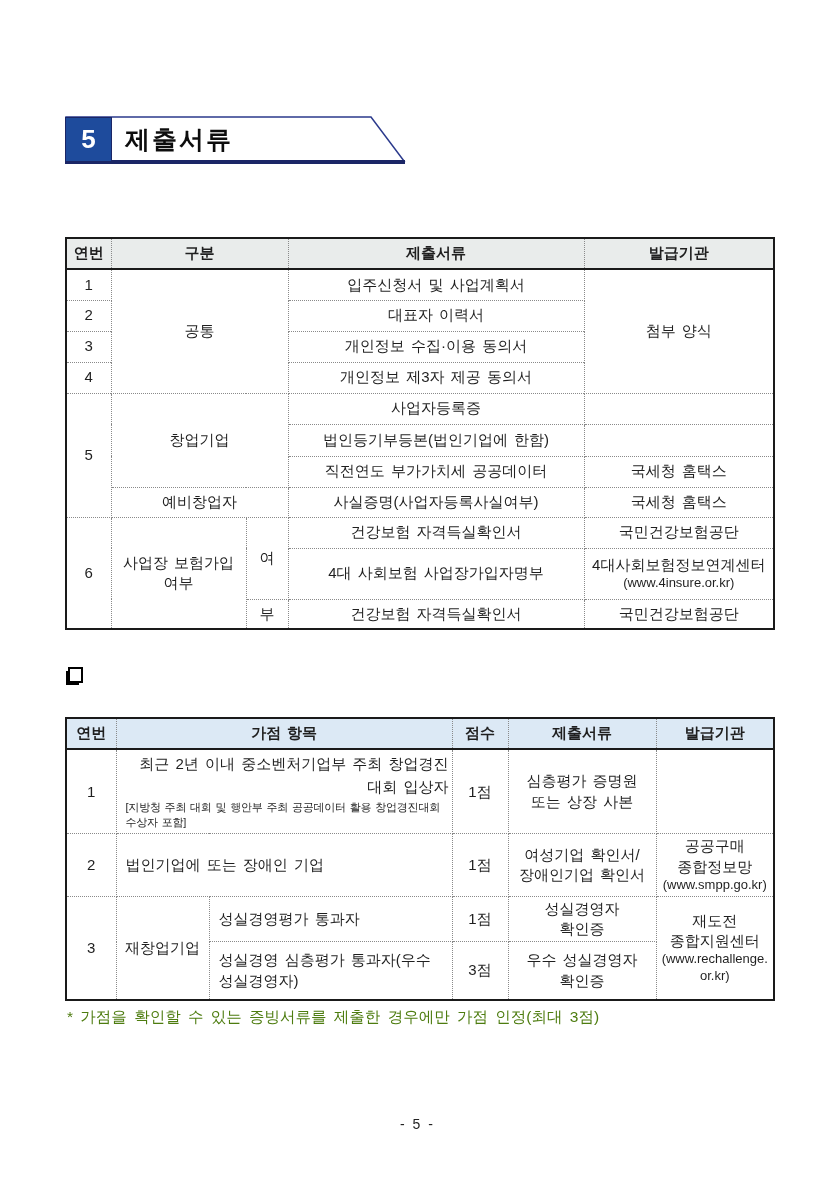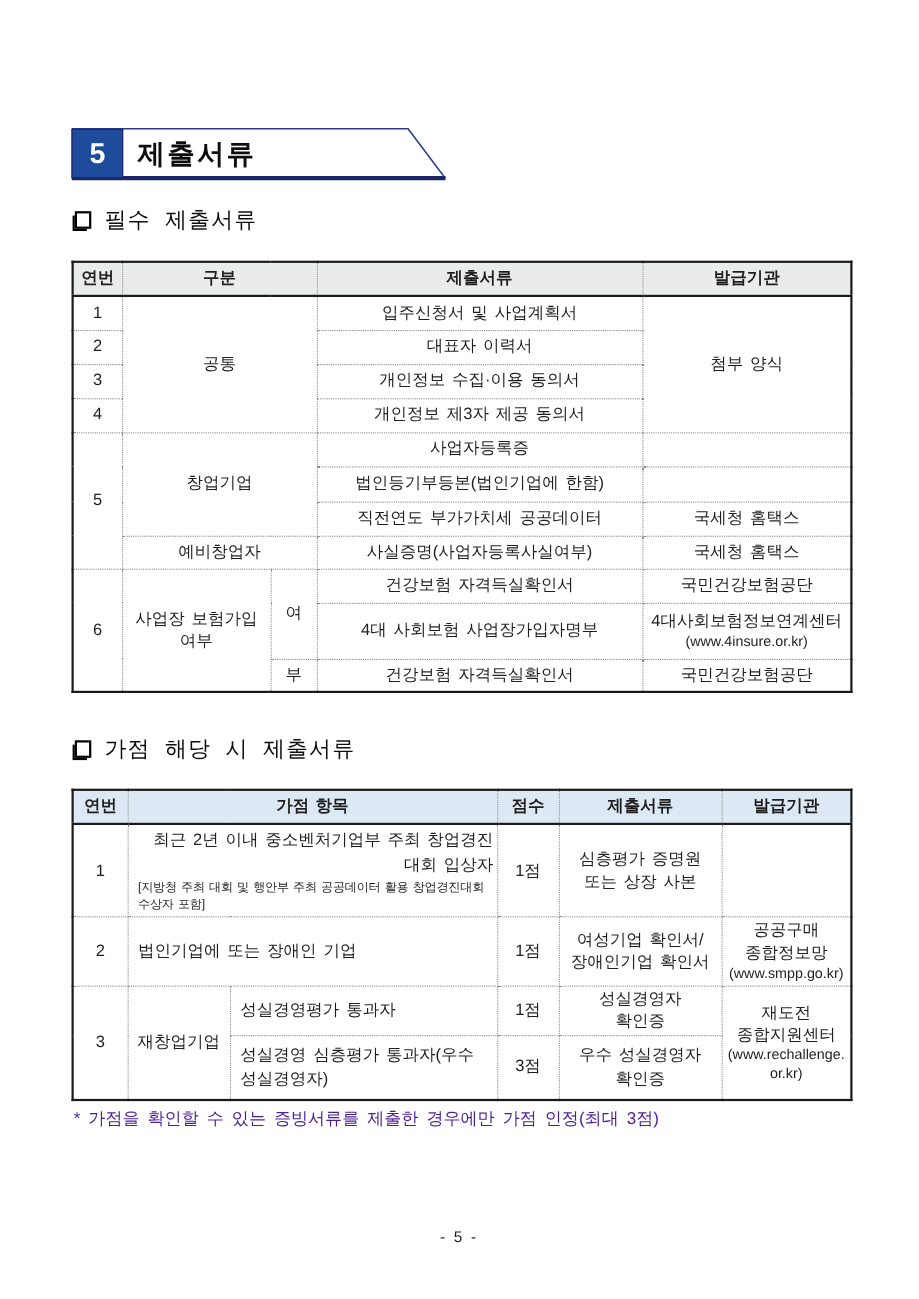--- a/index.html
+++ b/index.html
@@ -44,44 +44,40 @@
   .t2 thead th{background:var(--header2_bg);}
   .t1{top:237px;}
   .t2{top:717px;}
   .left{text-align:left;padding-left:9px;}
   .small-url{font-size:13px;word-break:break-all;line-height:1.3;}
   .issuer-two b, .line{display:block;}
   .item-main{font-size:15px;line-height:1.55;word-spacing:2px;text-align:right;}
   .item-note{font-size:11px;line-height:1.45;margin-top:1px;letter-spacing:-0.2px;word-spacing:1px;}
 
   
-  .footnote{position:absolute;left:67px;top:1007px;font-size:15.5px;color:#4c1d95;word-spacing:3px;}
+  .footnote{position:absolute;left:67px;top:1007px;font-size:15.5px;color:#4d7c0f;word-spacing:3px;}
   .page-num{position:absolute;left:0;top:1116px;width:100%;text-align:center;font-size:14px;
     color:#222;letter-spacing:2px;}
 </style>
 </head>
 <body>
 
 <div class="page">
 
   <div class="banner">
     <svg width="342" height="48" viewBox="0 0 342 48">
       <polygon points="1,1 306,1 339,45 1,45" fill="#ffffff" stroke="#2b3a8c" stroke-width="1.5"></polygon>
       <line x1="0" y1="46" x2="340" y2="46" stroke="#1b2666" stroke-width="4"></line>
     </svg>
     <div class="num-box">
       <span>5</span>
     </div>
     <div class="banner-title">제출서류</div>
   </div>
 
-  <div class="sec-heading" style="top:186px;">
-    <span class="sq-icon"></span>
-    <span>필수 제출서류</span>
-  </div>
 
   <table class="t1">
     <colgroup>
       <col style="width:45px">
         <col style="width:135px">
         <col style="width:42px">
       <col style="width:296px">
         <col style="width:190px">
     </colgroup>
     <thead>
@@ -150,21 +146,20 @@
       <tr style="height:30px">
         <td>부</td>
         <td>건강보험 자격득실확인서</td>
         <td>국민건강보험공단</td>
       </tr>
     </tbody>
   </table>
 
   <div class="sec-heading" style="top:667px;">
     <span class="sq-icon"></span>
-    <span>가점 해당 시 제출서류</span>
   </div>
 
   <table class="t2">
     <colgroup>
       <col style="width:50px">
         <col style="width:93px">
         <col style="width:243px">
       <col style="width:56px">
         <col style="width:148px">
         <col style="width:118px">

